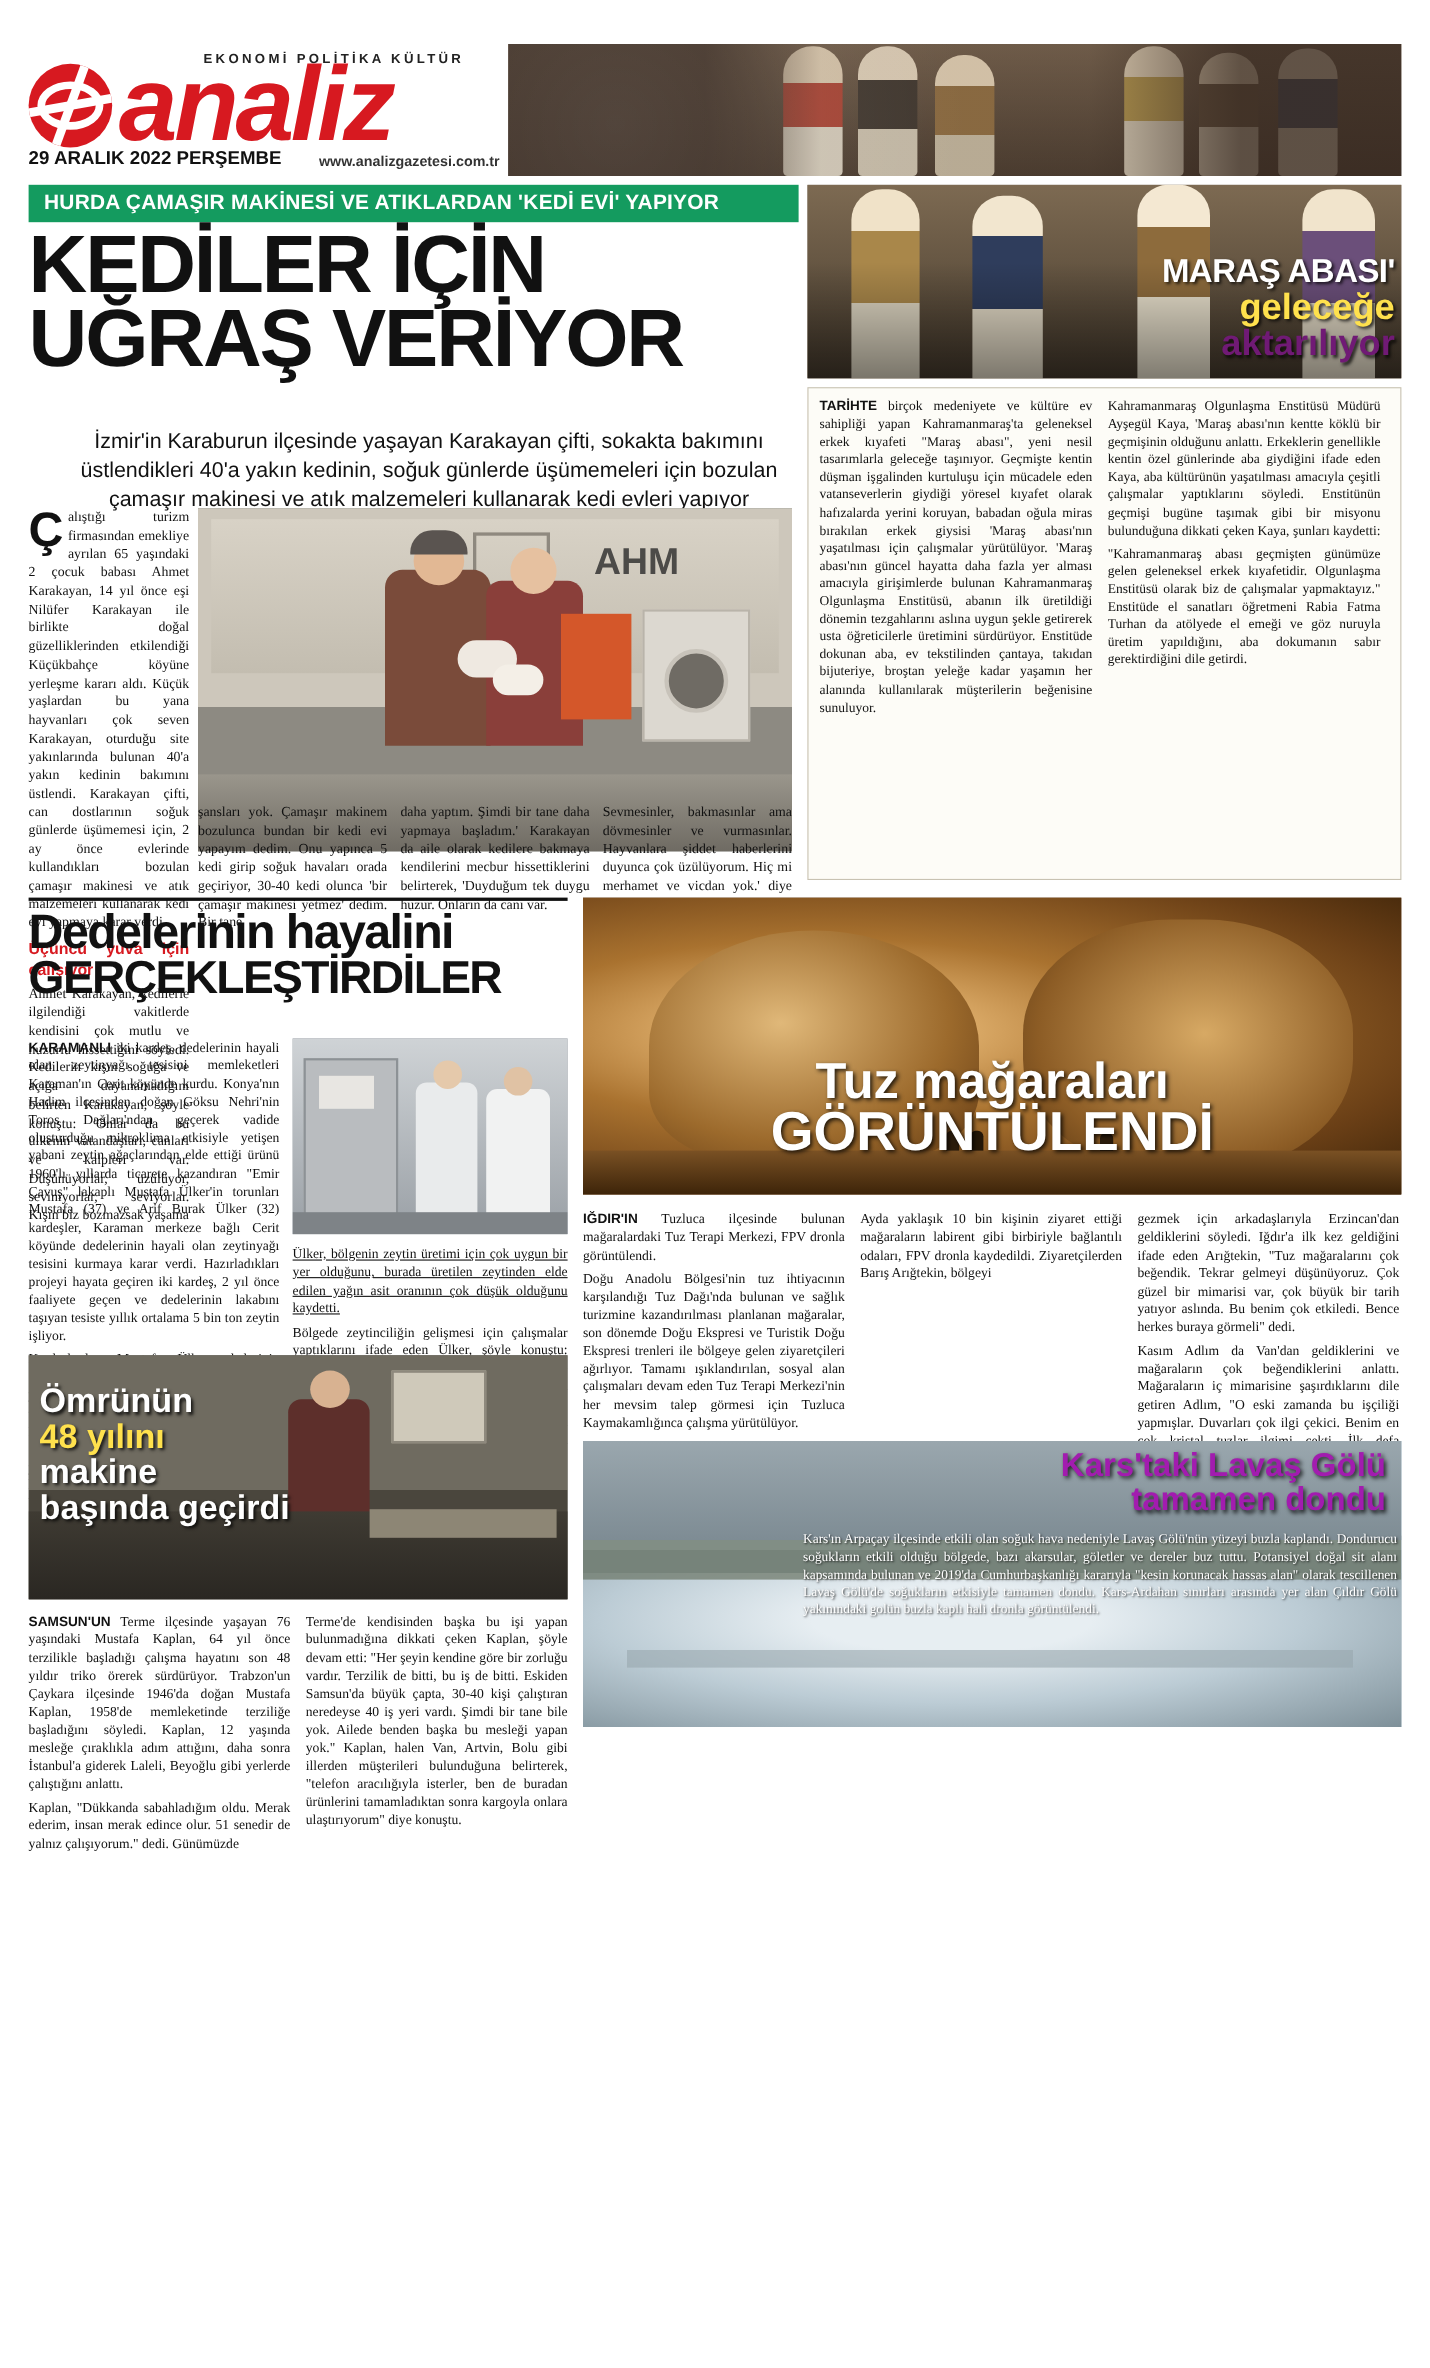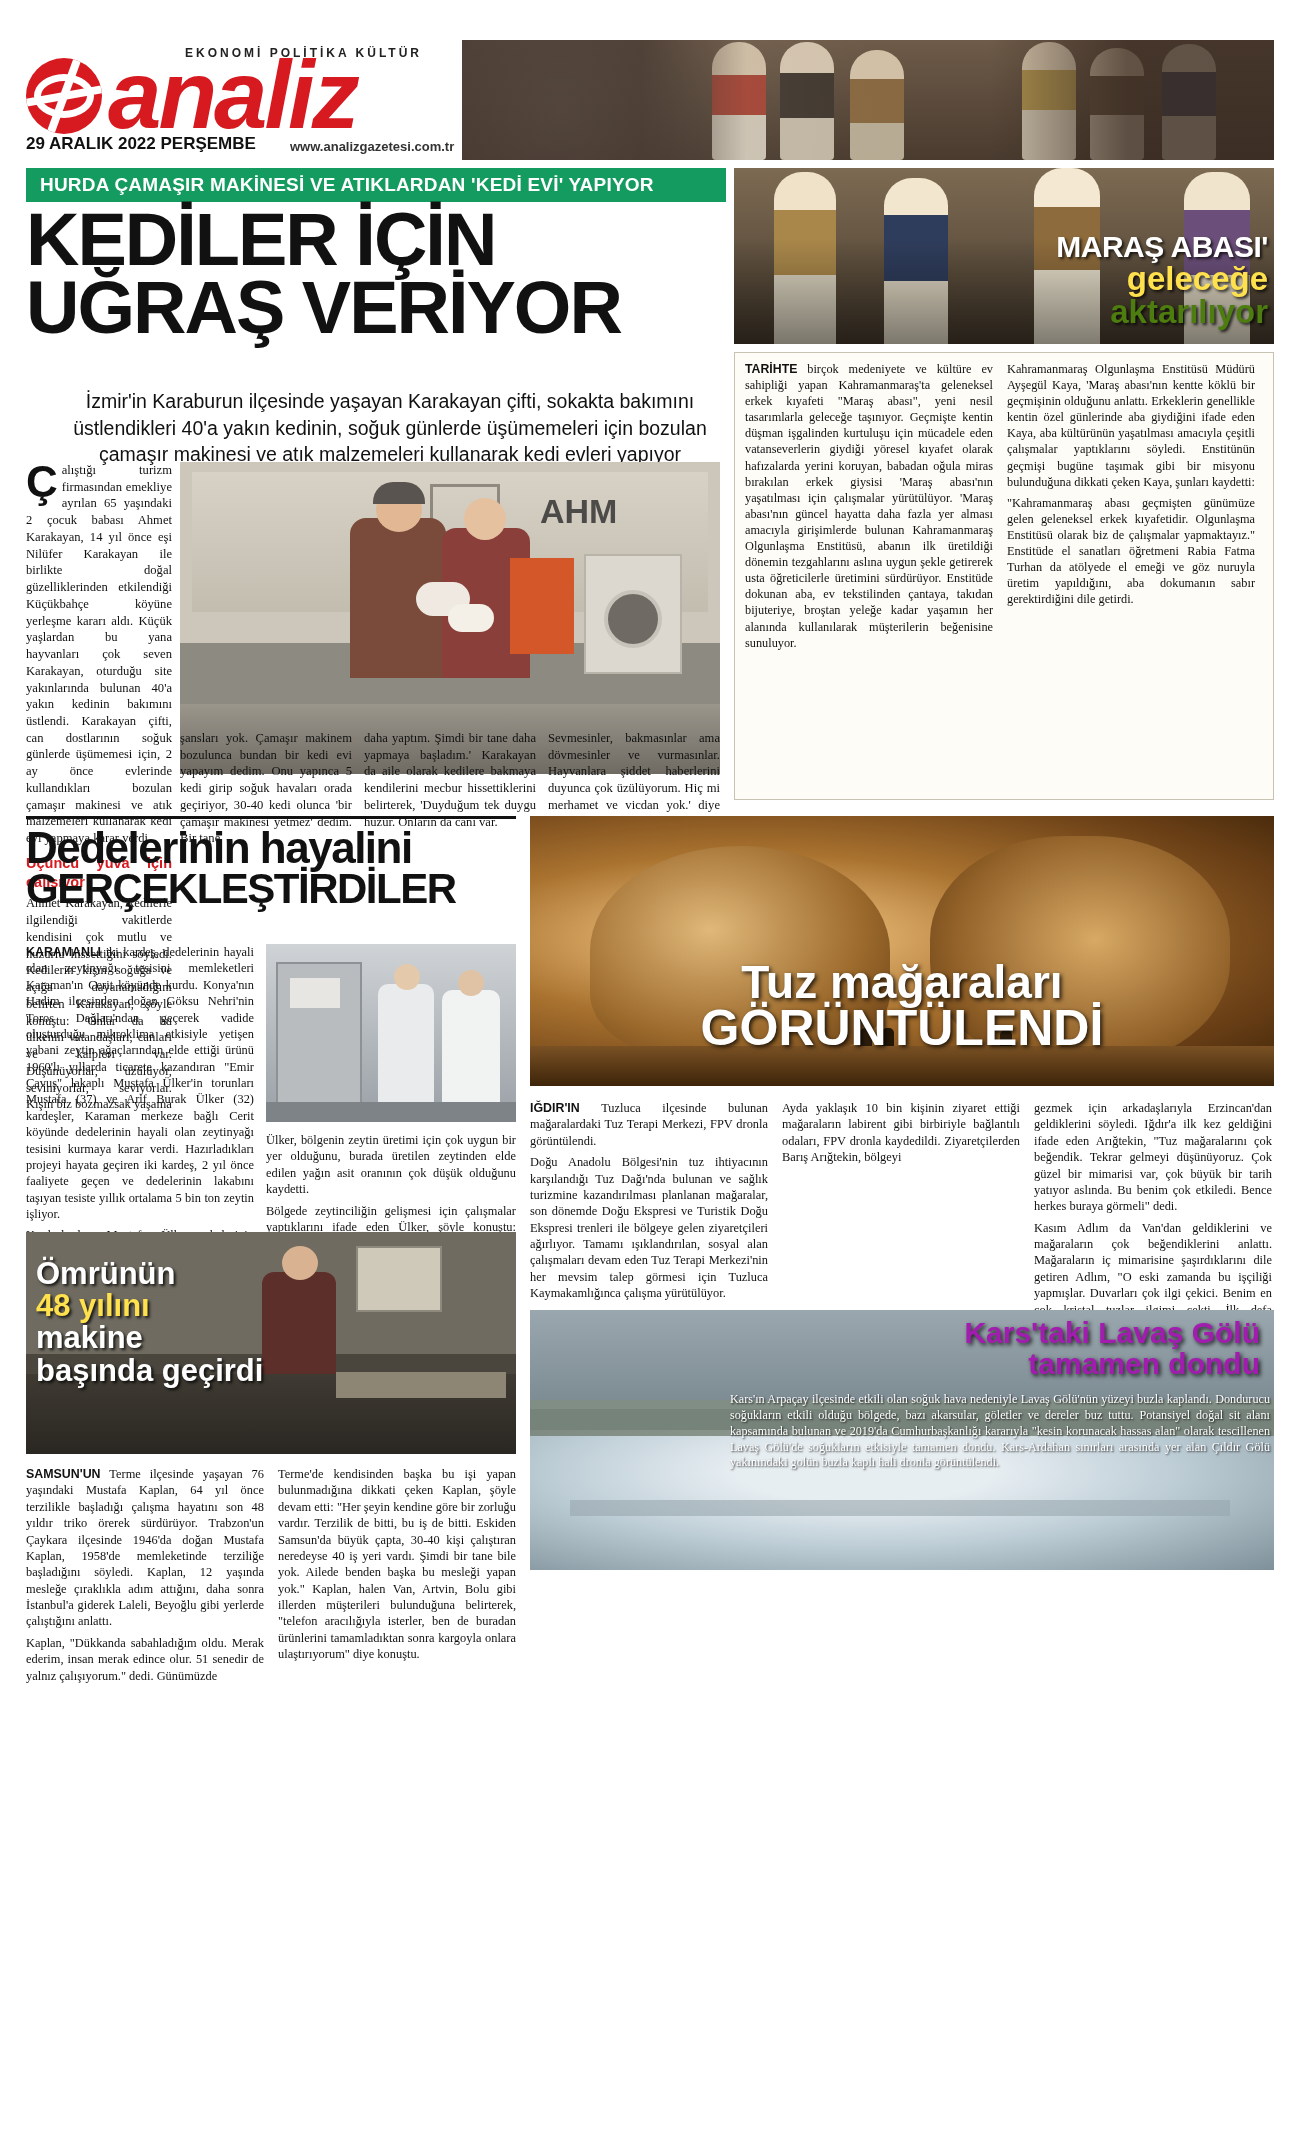--- a/index.html
+++ b/index.html
@@ -117,21 +117,21 @@
     width: 540px; height: 176px; background: #7a6a57; position: relative; overflow: hidden;
   }
   .maras-title {
     position: absolute; left: 740px; top: 232px; width: 528px;
     font-family: "Liberation Sans", sans-serif; font-weight: bold;
     color: #fff; text-shadow: 2px 2px 3px rgba(0,0,0,.75);
     text-align: right; line-height: 1.0;
   }
   .maras-title .l1 { font-size: 30px; letter-spacing: -.5px; }
   .maras-title .l2 { font-size: 33px; color: #ffe14d; }
-  .maras-title .l3 { font-size: 33px; color: #4d7c0f; }
+  .maras-title .l3 { font-size: 33px; color: #701a75; }
 
   .maras-body {
     position: absolute; left: 734px; top: 352px; width: 540px; height: 448px;
     border: 1px solid #c8c2b2; background: #fdfcf7; padding: 8px 10px;
     display: flex; gap: 14px; font-size: 12.3px; line-height: 1.31; text-align: justify;
   }
   .maras-body > div { width: 248px; }
   .b { font-family: "Liberation Sans", sans-serif; font-weight: bold; }
 
   
@@ -340,21 +340,21 @@
     <div style="position:absolute;left:10px;top:18px;width:86px;height:150px;background:#b9bcbf;border:2px solid #8d9296;"></div>
     <div style="position:absolute;left:24px;top:34px;width=50px;width:50px;height:30px;background:#e8e6e2;"></div>
     <div style="position:absolute;left:112px;top:40px;width:56px;height:130px;background:#e9ebec;border-radius:10px 10px 0 0;"></div>
     <div style="position:absolute;left:128px;top:20px;width:26px;height:26px;border-radius:50%;background:#e5c9ab;"></div>
     <div style="position:absolute;left:176px;top:46px;width:58px;height:124px;background:#f1f2f2;border-radius:10px 10px 0 0;"></div>
     <div style="position:absolute;left:192px;top:26px;width:26px;height:26px;border-radius:50%;background:#e0c2a4;"></div>
     <div style="position:absolute;left:0;bottom:0;width:250px;height:20px;background:#7e8387;"></div>
   </div>
 
   <div class="dede-right">
-    <p style="margin:0 0 5px;">Ülker, bölgenin zeytin üretimi için çok uygun bir yer olduğunu, burada üretilen zeytinden elde edilen yağın asit oranının çok düşük olduğunu kaydetti.</p>
+    <p style="margin:0 0 5px;text-decoration:underline;">Ülker, bölgenin zeytin üretimi için çok uygun bir yer olduğunu, burada üretilen zeytinden elde edilen yağın asit oranının çok düşük olduğunu kaydetti.</p>
     <p style="margin:0;">Bölgede zeytinciliğin gelişmesi için çalışmalar yaptıklarını ifade eden Ülker, şöyle konuştu: "Tesisimizde günlük 220 ton zeytin işleme kapasitemiz var. Yıllık ortalama 5 bin ton zeytin işliyoruz. Bu yıl 160 ton zeytin yağı ihraç ettik. Bundan elde ettiğimiz zeytinyağının tamamını Avrupa ülkeleri, Latin Amerika ve Afrika'ya gönderiyoruz" ifadelerini kullandı.</p>
   </div>
 
   <div class="tuz-photo">
     <div style="position:absolute;inset:0;background:
       radial-gradient(ellipse at 30% 45%, #d9a865 0 18%, #a9722f 40%, #6a3f16 75%, #3a2208 100%);"></div>
     <div style="position:absolute;left:60px;top:30px;width:300px;height:210px;border-radius:50% 50% 30% 30%;
       background:radial-gradient(ellipse at 40% 40%, #e0b879, #9c6a2c 60%, #5e3712 100%);"></div>
     <div style="position:absolute;left:400px;top:20px;width:300px;height:230px;border-radius:45%;
       background:radial-gradient(ellipse at 55% 45%, #d7a964, #8c5c25 65%, #50300f 100%);"></div>

